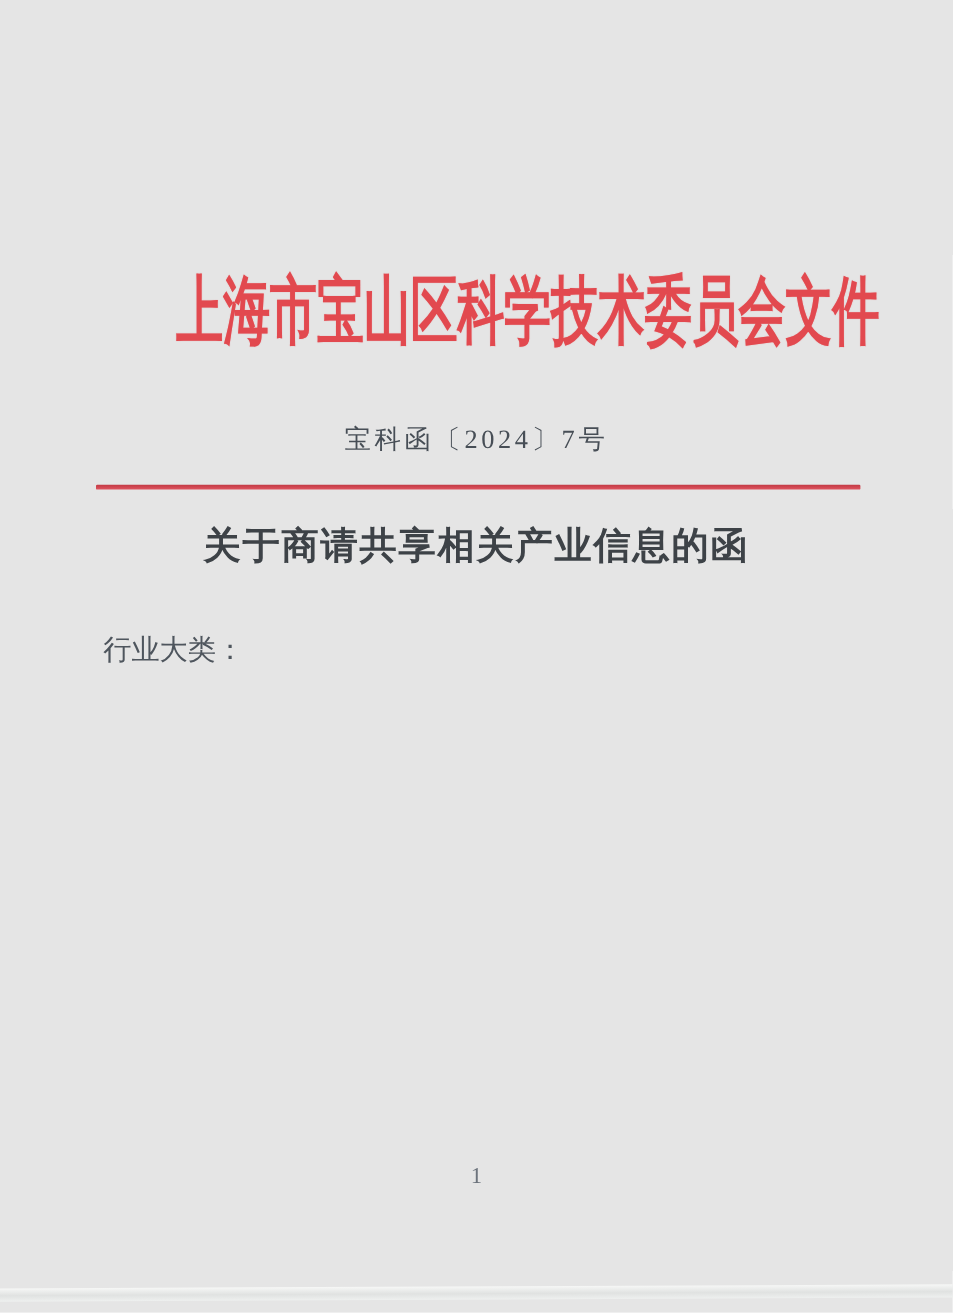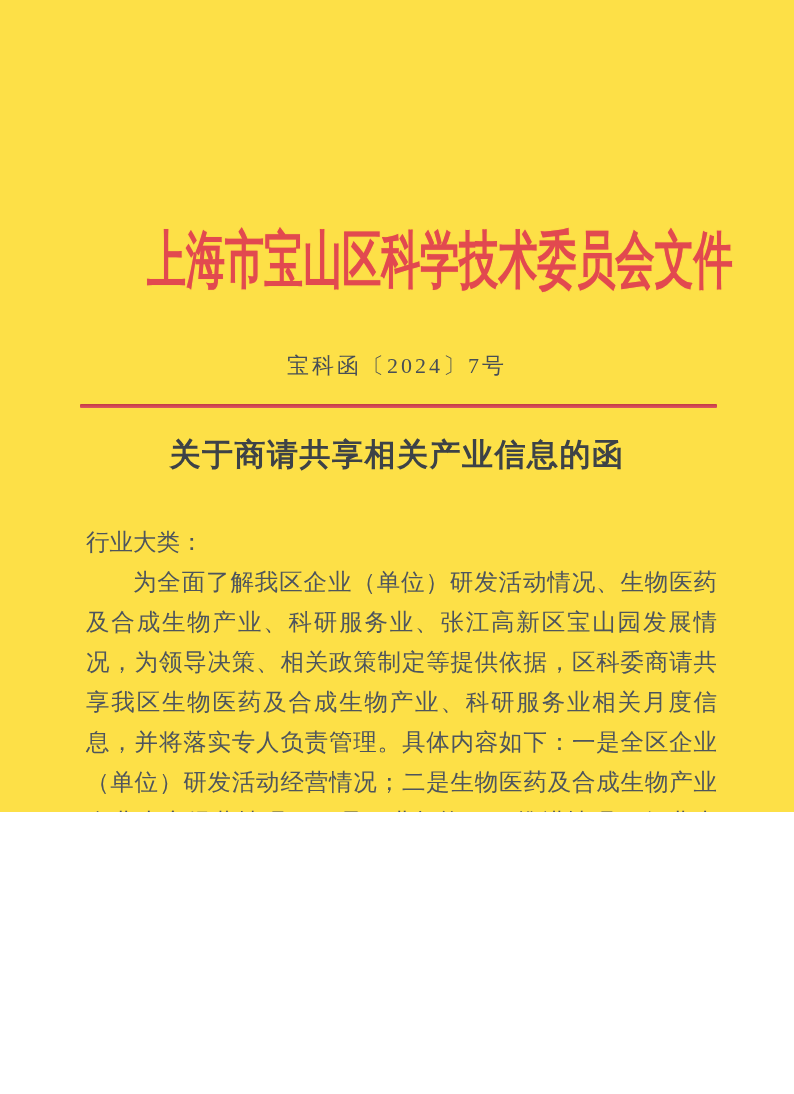--- a/index.html
+++ b/index.html
@@ -3,22 +3,22 @@
 <meta charset="utf-8">
 <style>
   html, body {
     margin: 0;
     padding: 0;
     background: #ffffff;
   }
   .page {
     position: relative;
     width: 794px;
-    height: 812px;
-    background: #fde047;
+    height: 1094px;
+    background: #e5e5e5;
     overflow: hidden;
     font-family: "Liberation Serif", "DejaVu Serif", serif;
   }
   
   .letterhead {
     position: absolute;
     top: 218px;
     left: 0;
     width: 794px;
     text-align: center;
@@ -115,20 +115,19 @@
   <div class="letterhead">上海市宝山区科学技术委员会文件</div>
 
   <div class="doc-number">宝科函〔2024〕7号</div>
 
   <div class="red-rule"></div>
 
   <h1 class="doc-title">关于商请共享相关产业信息的函</h1>
 
   <div class="body-block">
     <p class="no-indent">行业大类：</p>
-    <p>为全面了解我区企业（单位）研发活动情况、生物医药及合成生物产业、科研服务业、张江高新区宝山园发展情况，为领导决策、相关政策制定等提供依据，区科委商请共享我区生物医药及合成生物产业、科研服务业相关月度信息，并将落实专人负责管理。具体内容如下：一是全区企业（单位）研发活动经营情况；二是生物医药及合成生物产业企业生产经营情况；三是工业投资项目推进情况（行业大类：26、27、28）；四是张江高新区宝山园企业生产经营情况；五是科研服务业企业生产经营情况。</p>
   </div>
 
   <div class="page-number">1</div>
 
   <div class="scan-edge"></div>
 
 </div>
 
 </body></html>

